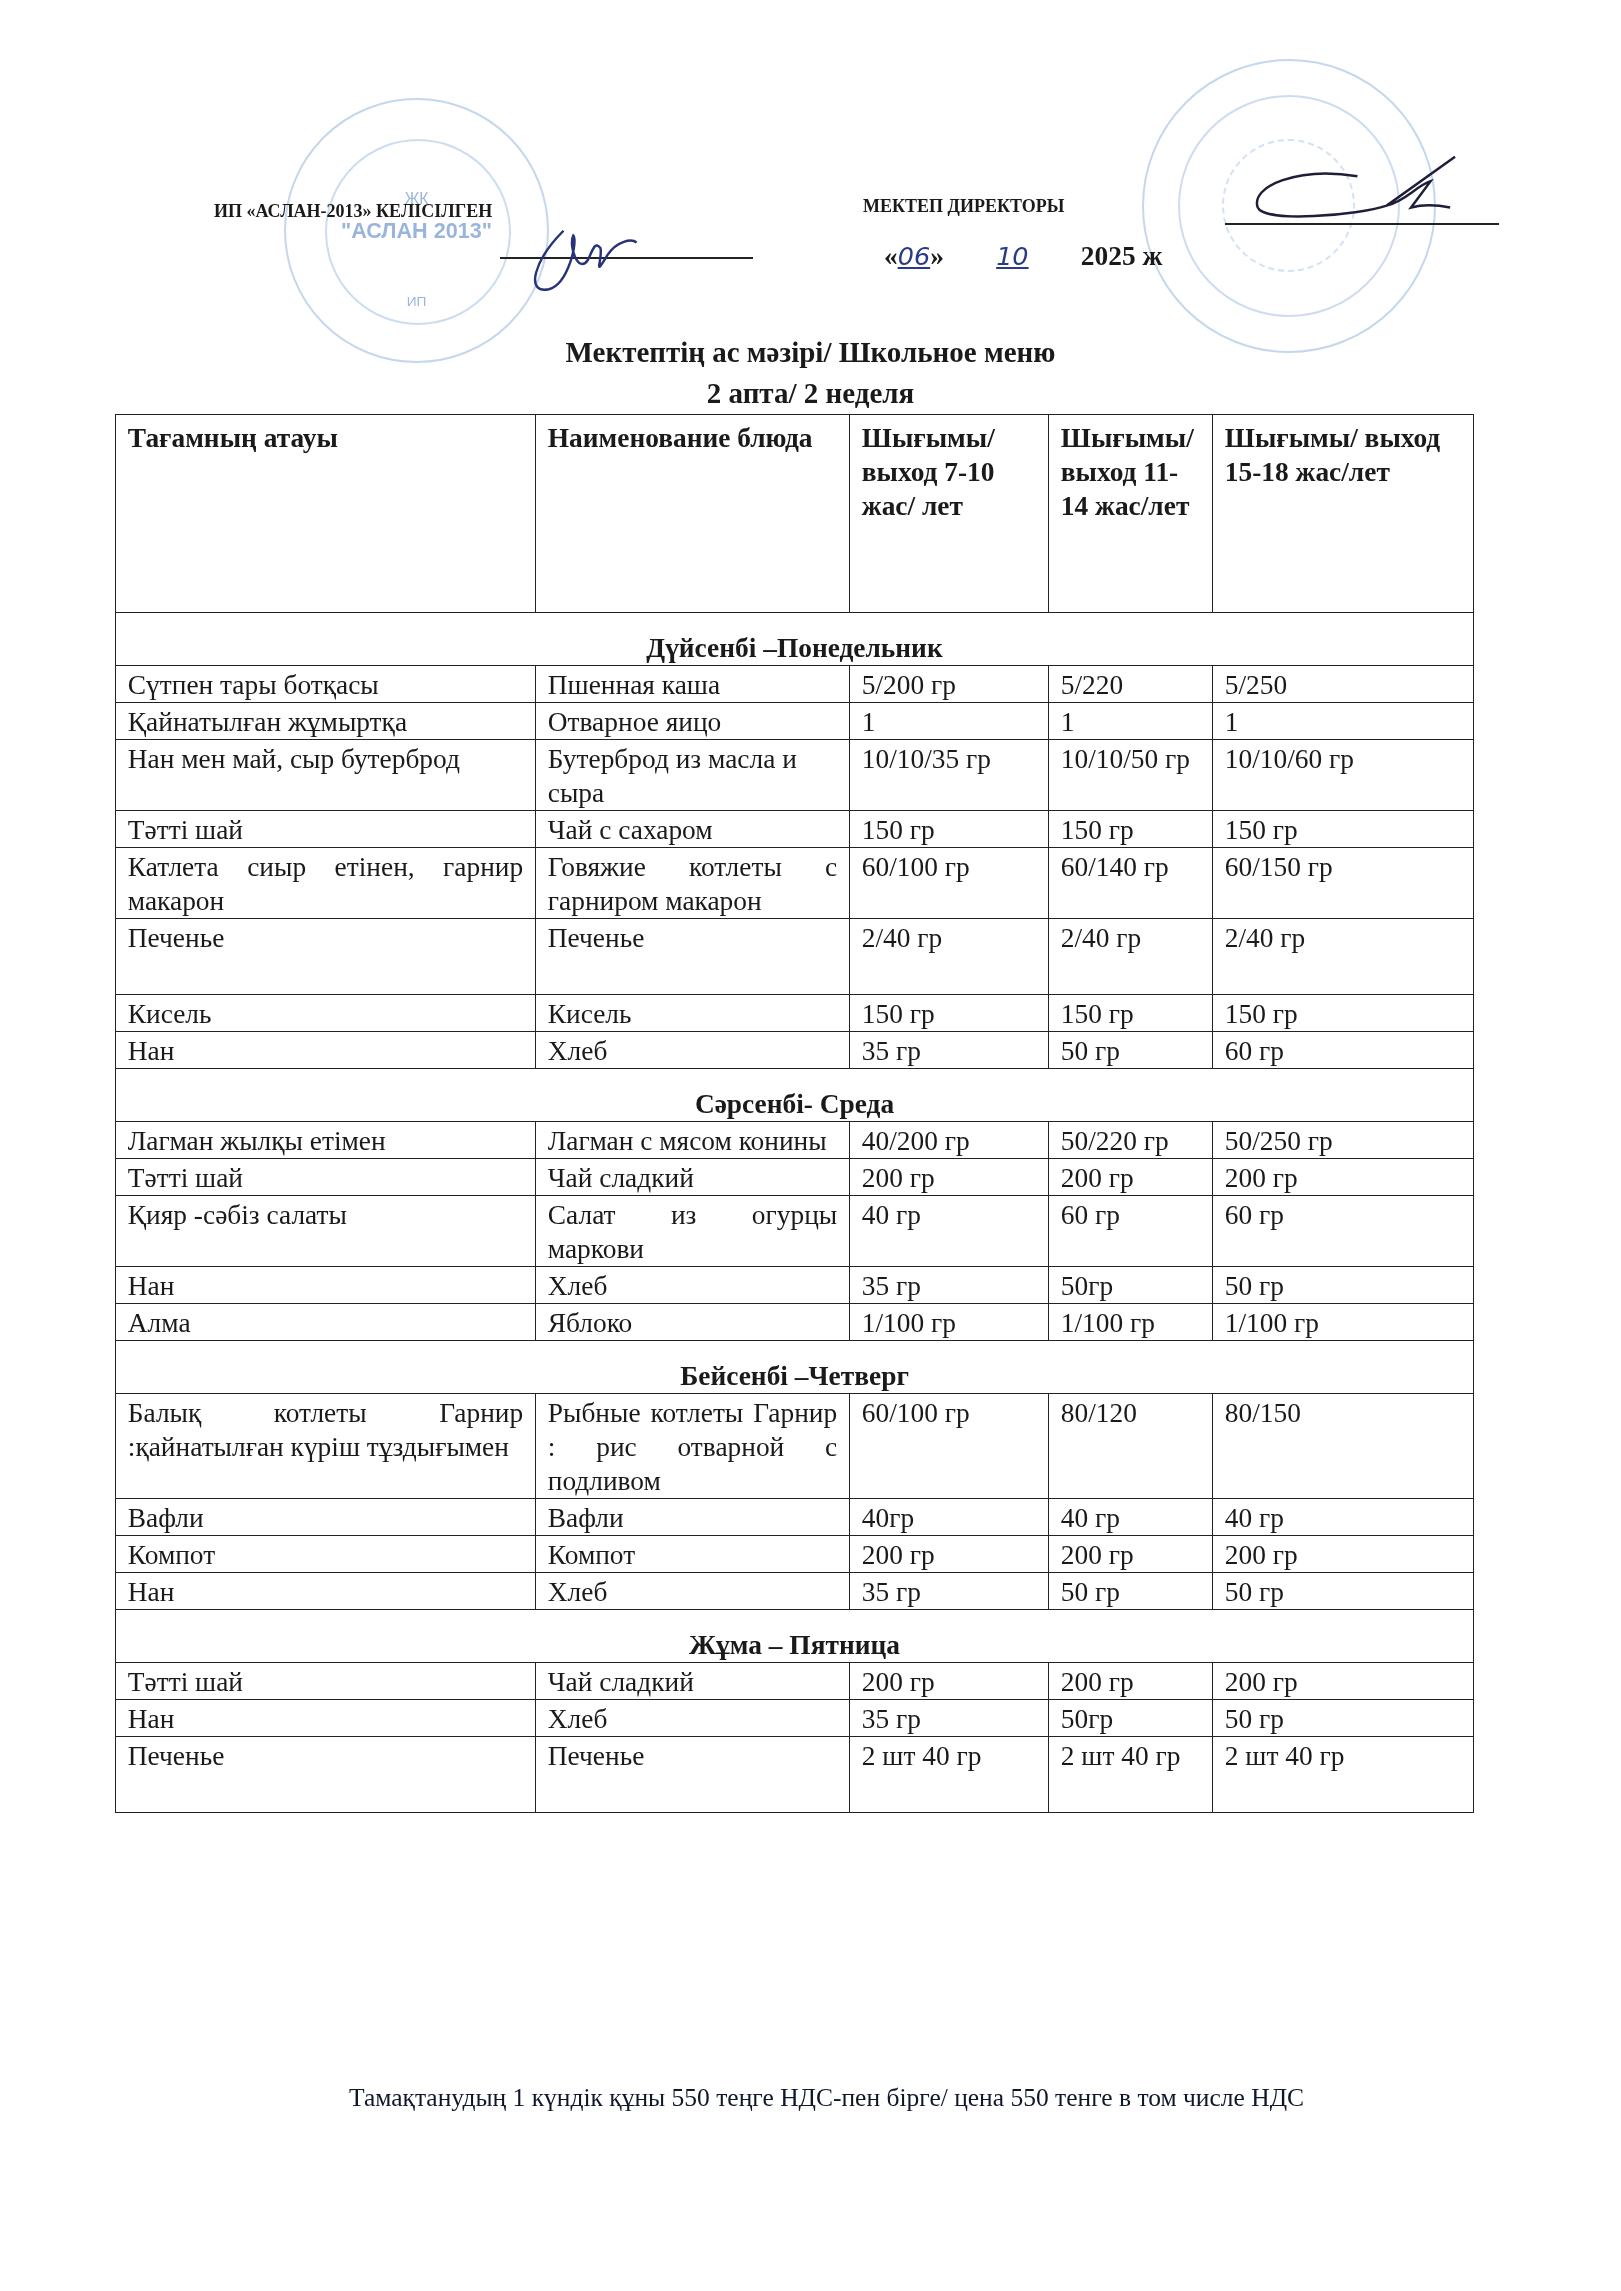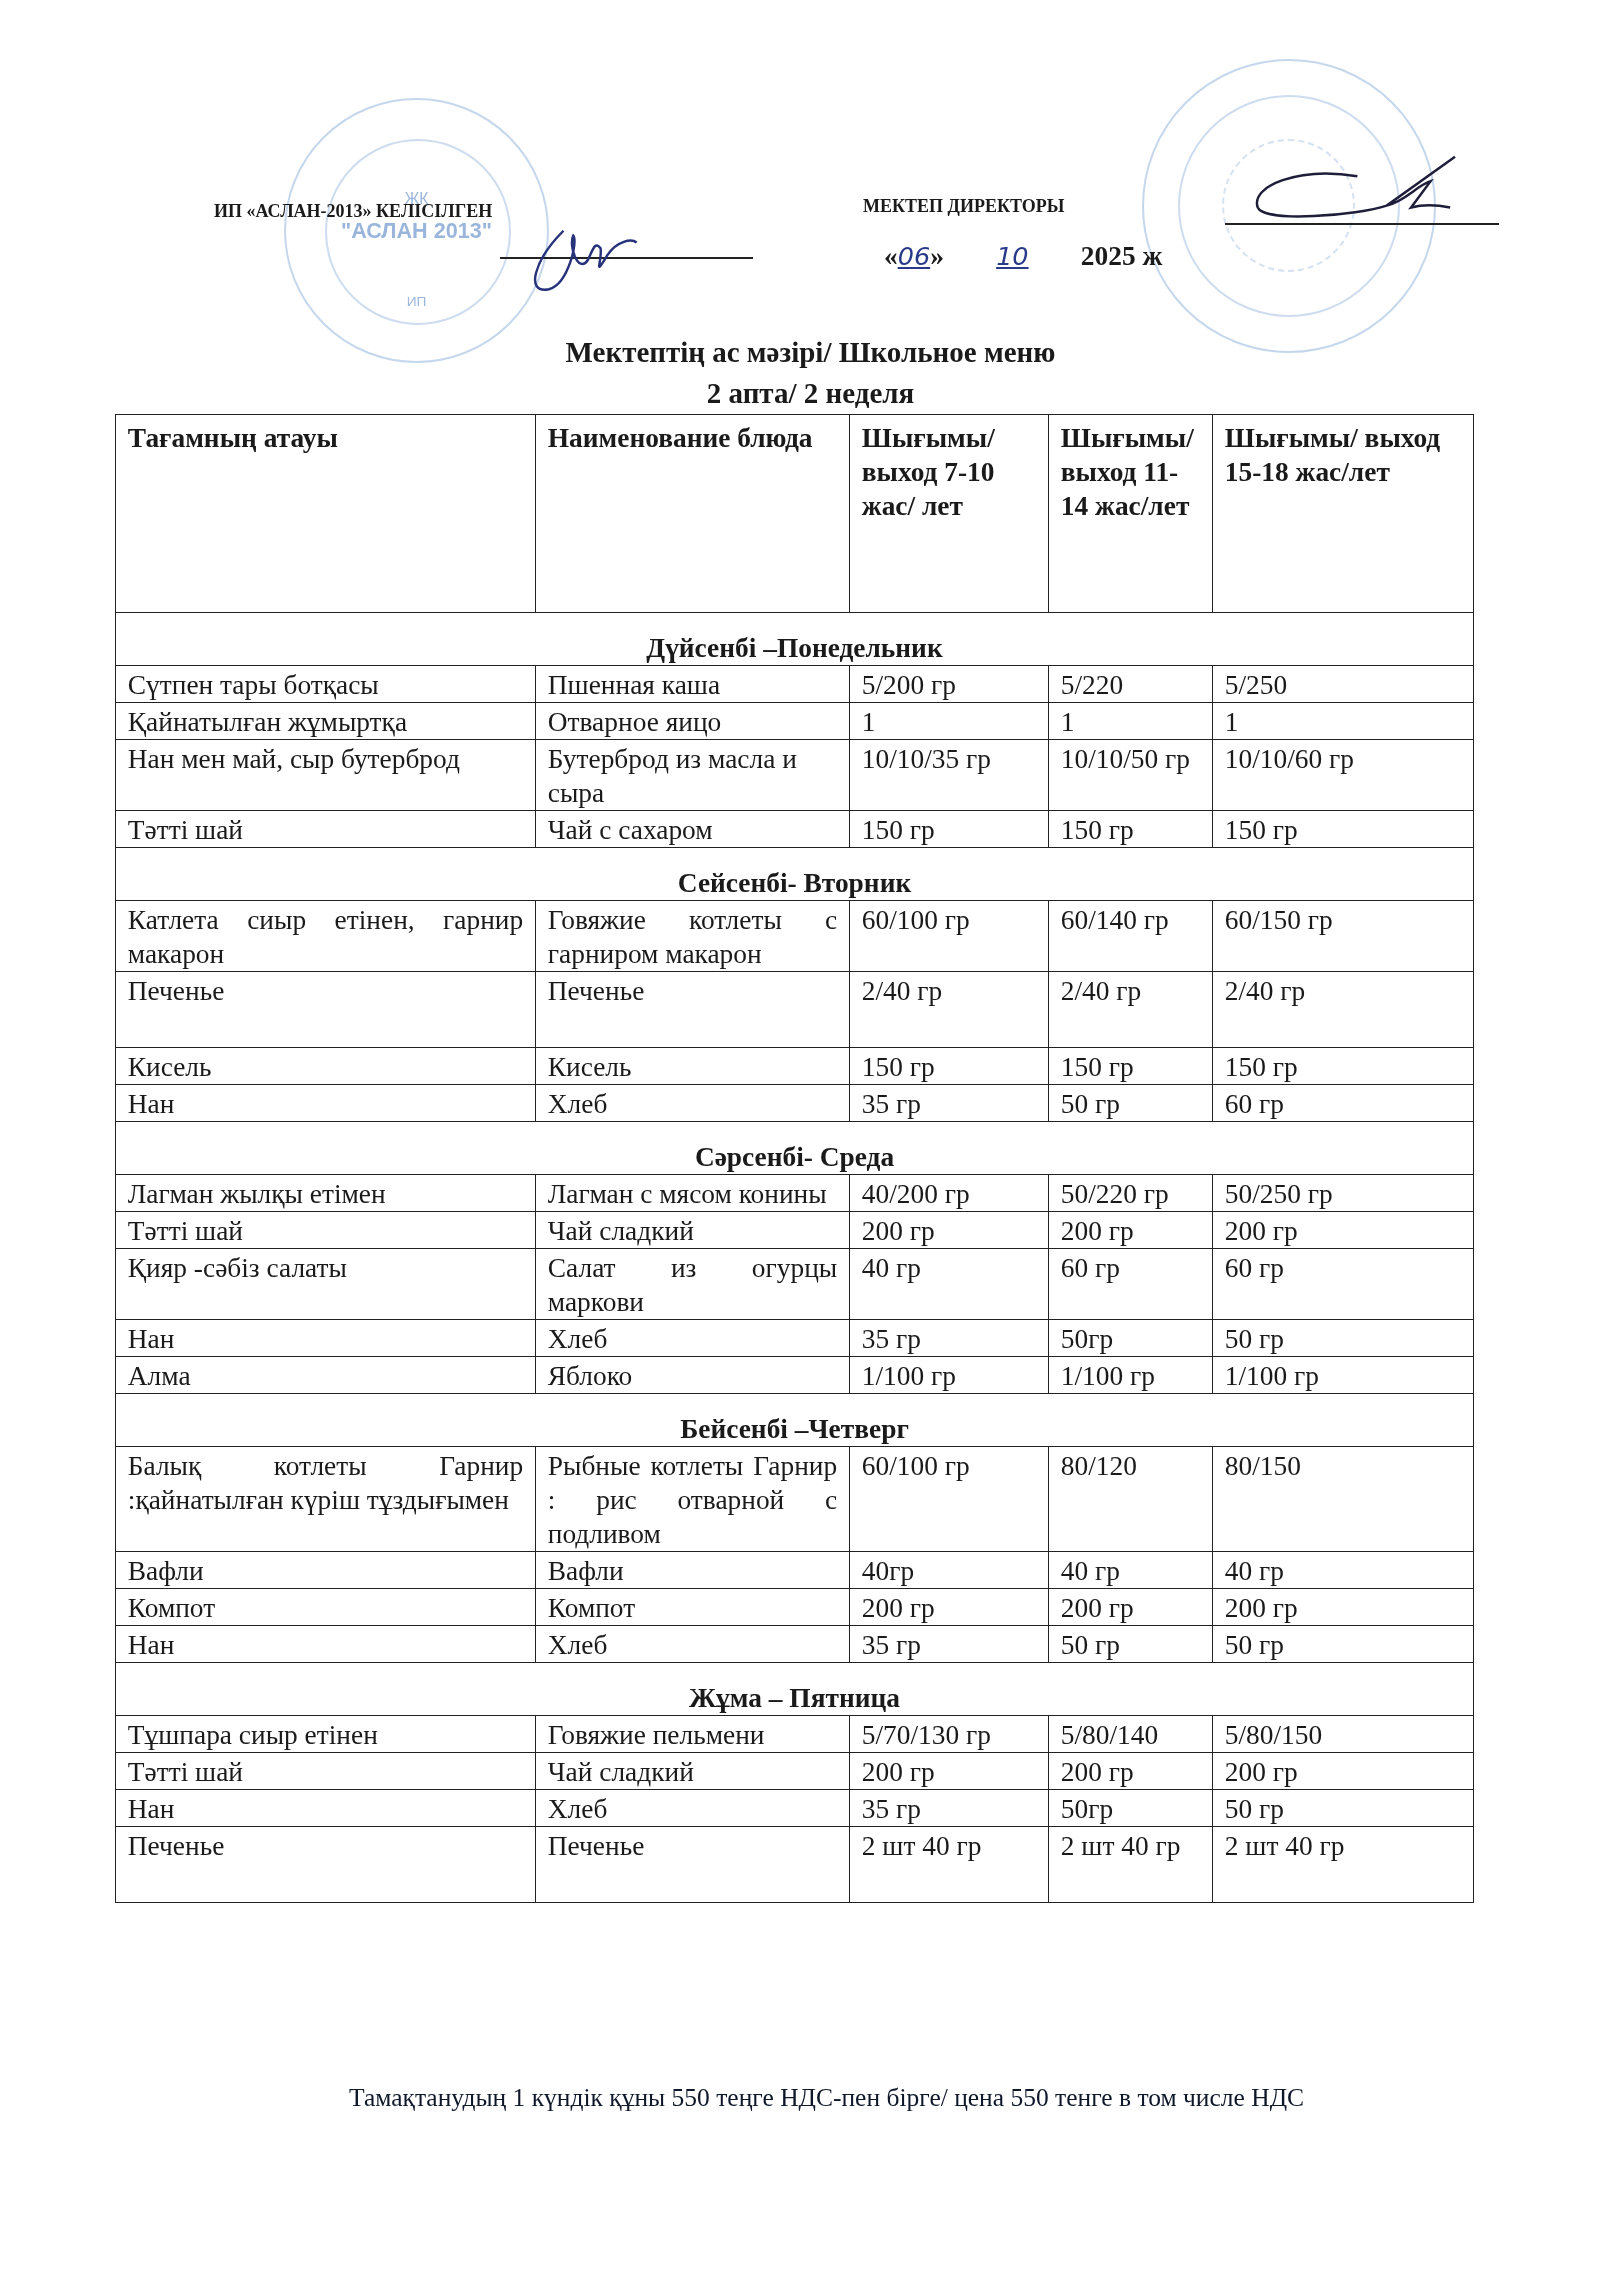--- a/index.html
+++ b/index.html
@@ -116,23 +116,20 @@
         <td>10/10/60 гр</td>
       </tr>
     <tr>
         <td>Тәтті шай</td>
         <td>Чай с сахаром</td>
         <td>150 гр</td>
         <td>150 гр</td>
         <td>150 гр</td>
       </tr>
 
-    <tr class="day">
-        <td colspan="5">Сейсенбі- Вторник</td>
-      </tr>
     <tr>
         <td class="j">Катлета сиыр етінен, гарнир макарон</td>
         <td class="j">Говяжие котлеты с гарниром макарон</td>
         <td>60/100 гр</td>
         <td>60/140 гр</td>
         <td>60/150 гр</td>
       </tr>
     <tr style="height:76px">
         <td>Печенье</td>
         <td>Печенье</td>
@@ -223,27 +220,20 @@
         <td>Хлеб</td>
         <td>35 гр</td>
         <td>50 гр</td>
         <td>50 гр</td>
       </tr>
 
     <tr class="day">
         <td colspan="5">Жұма – Пятница</td>
       </tr>
     <tr>
-        <td>Тұшпара сиыр етінен</td>
-        <td>Говяжие пельмени</td>
-        <td>5/70/130 гр</td>
-        <td>5/80/140</td>
-        <td>5/80/150</td>
-      </tr>
-    <tr>
         <td>Тәтті шай</td>
         <td>Чай сладкий</td>
         <td>200 гр</td>
         <td>200 гр</td>
         <td>200 гр</td>
       </tr>
     <tr>
         <td>Нан</td>
         <td>Хлеб</td>
         <td>35 гр</td>

